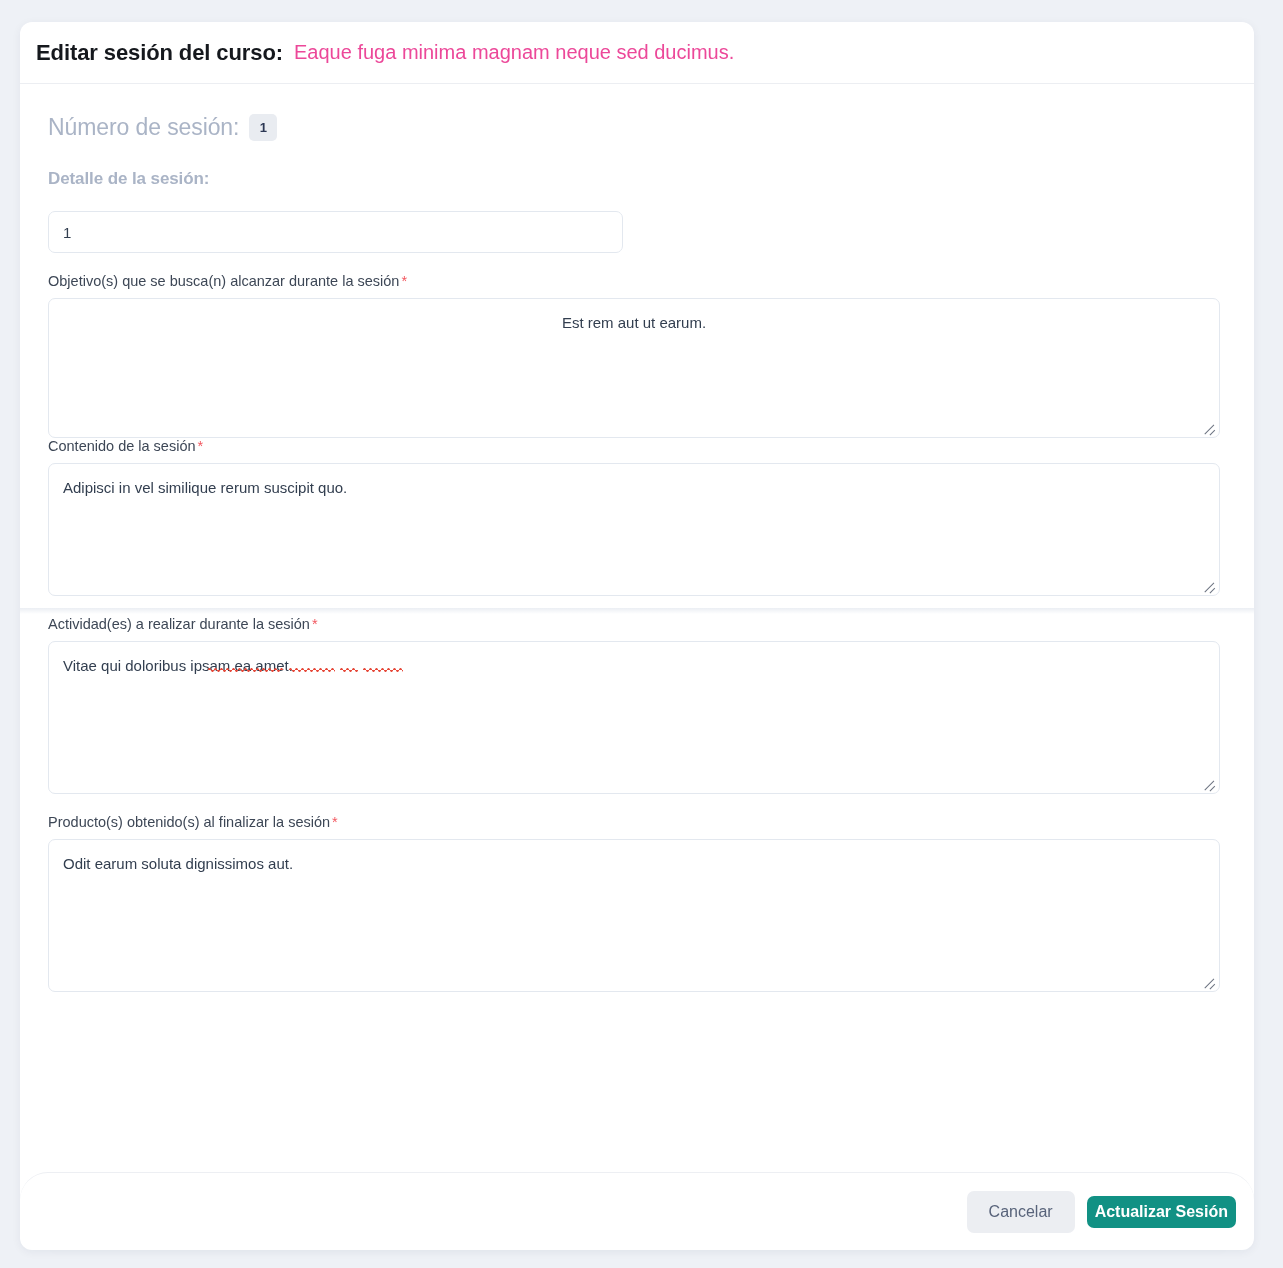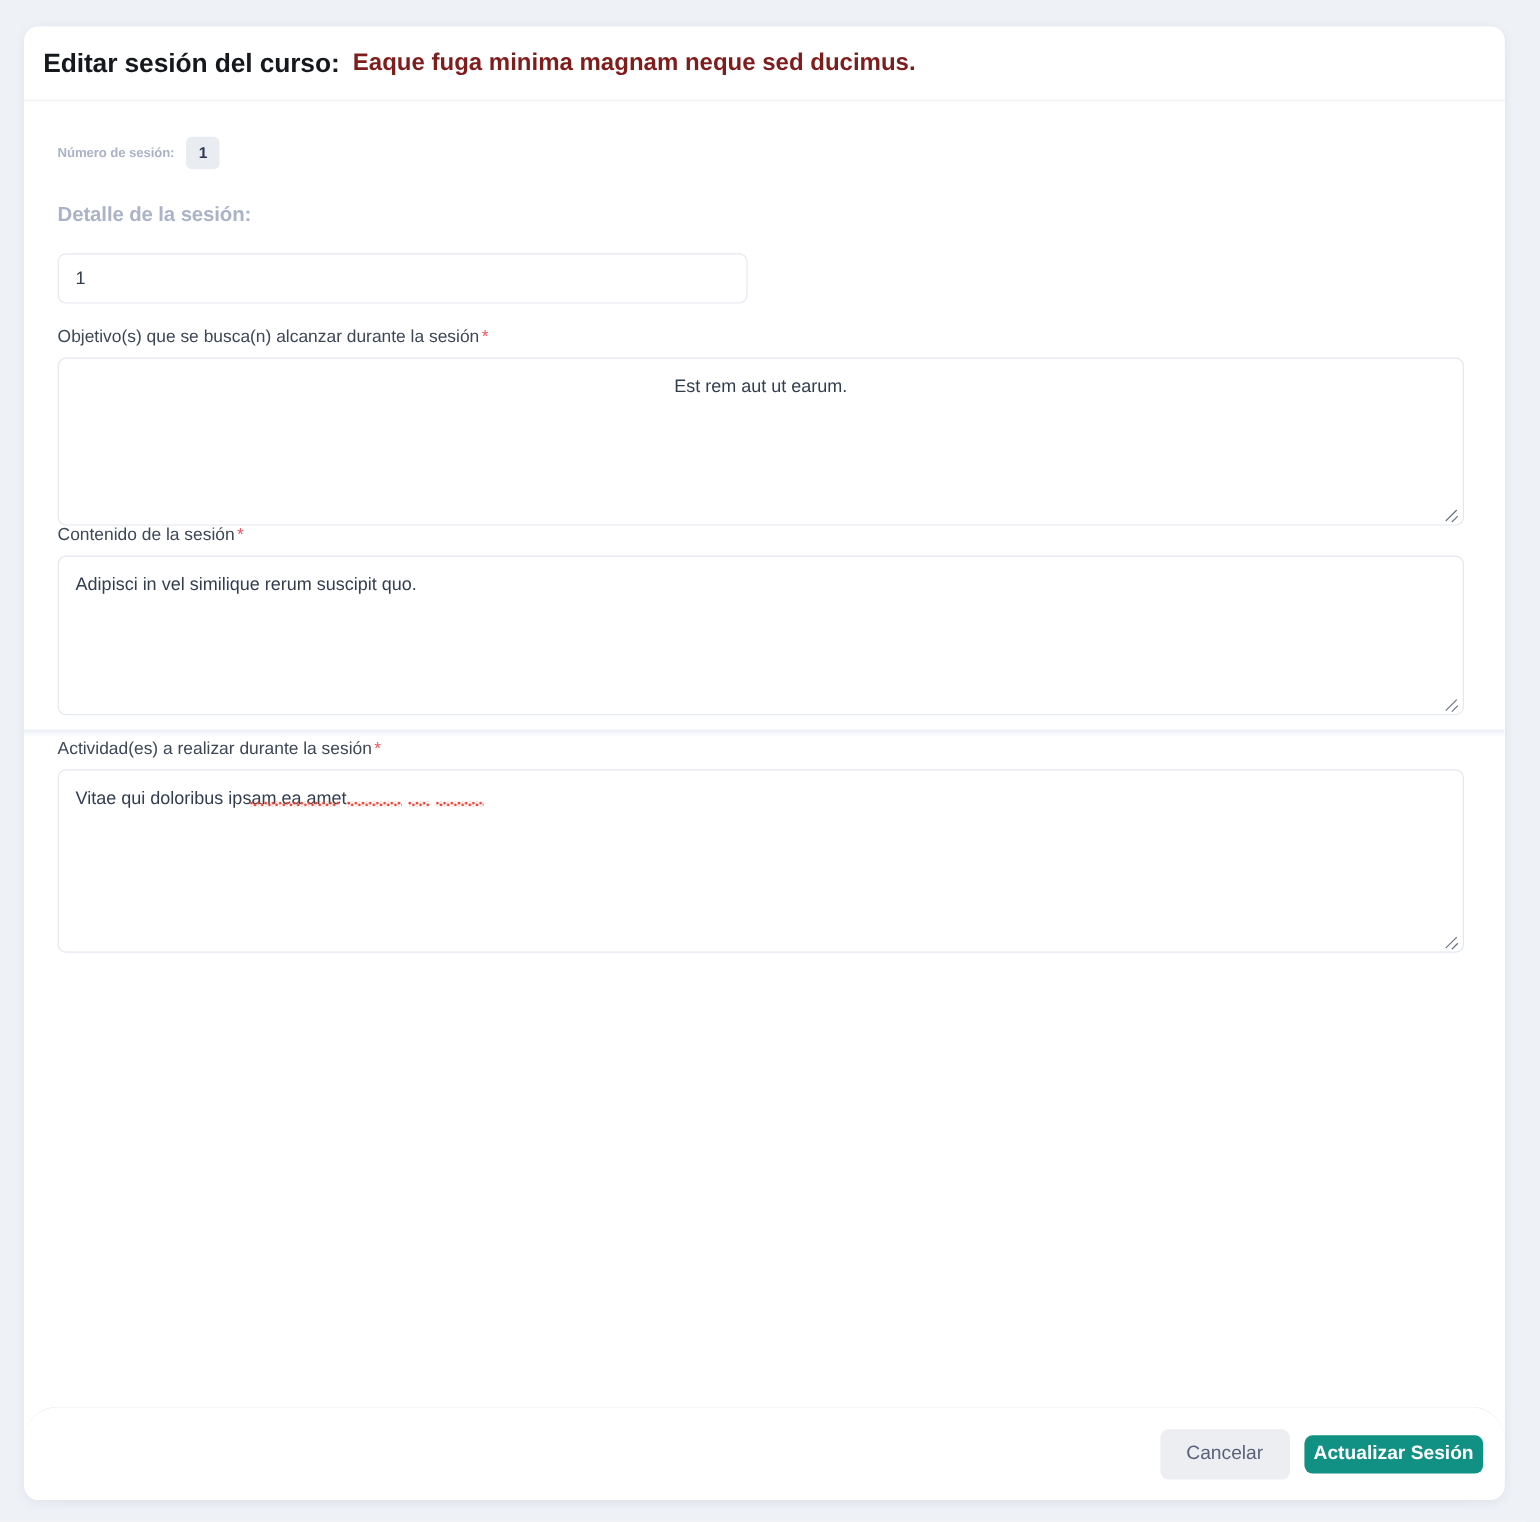--- a/index.html
+++ b/index.html
@@ -51,43 +51,43 @@
   }
   .modal-title {
     font-size: 22px;
     font-weight: bold;
     color: #15181d;
     letter-spacing: -.1px;
     white-space: nowrap;
   }
   .modal-title-course {
     font-size: 20px;
-    font-weight: bold;
-    color: #7f1d1d;
+    font-weight: normal;
+    color: #ec4899;
     margin-left: 11px;
     white-space: nowrap;
   }
 
   
   .modal-body {
     flex: 1 1 auto;
     position: relative;
     padding: 0 0 0 0;
     background: #ffffff;
     overflow: hidden;
   }
 
   .section-number {
     display: flex;
     align-items: center;
     padding: 30px 0 0 28px;
   }
   .section-number-label {
-    font-size: 11px;
-    font-weight: bold;
+    font-size: 23px;
+    font-weight: normal;
     color: #aab4c6;
     letter-spacing: -.1px;
   }
   .session-badge {
     margin-left: 10px;
     min-width: 28px;
     height: 27px;
     padding: 0 9px;
     background: #e9ecf1;
     border-radius: 5px;
@@ -293,20 +293,29 @@
         <div class="ta-wrap">
           <textarea class="text-area ta-tall" placeholder="" style="">Vitae qui doloribus ipsam ea amet.</textarea>
           <span class="squiggle" style="left:160px; top:27px; width:75px;"></span>
           <span class="squiggle" style="left:241px; top:27px; width:46px;"></span>
           <span class="squiggle" style="left:292px; top:27px; width:18px;"></span>
           <span class="squiggle" style="left:315px; top:27px; width:40px;"></span>
           <span class="grip"></span>
         </div>
       </div>
 
+      <div class="field">
+        <label class="field-label">
+          <span>Producto(s) obtenido(s) al finalizar la sesión</span><span class="req">*</span>
+        </label>
+        <div class="ta-wrap">
+          <textarea class="text-area ta-tall" placeholder="" style="">Odit earum soluta dignissimos aut.</textarea>
+          <span class="grip"></span>
+        </div>
+      </div>
 
     </div>
   </div>
 
   <div class="modal-footer">
     <button class="btn btn-cancel">Cancelar</button>
     <button class="btn btn-primary">Actualizar Sesión</button>
   </div>
 
 </div>

